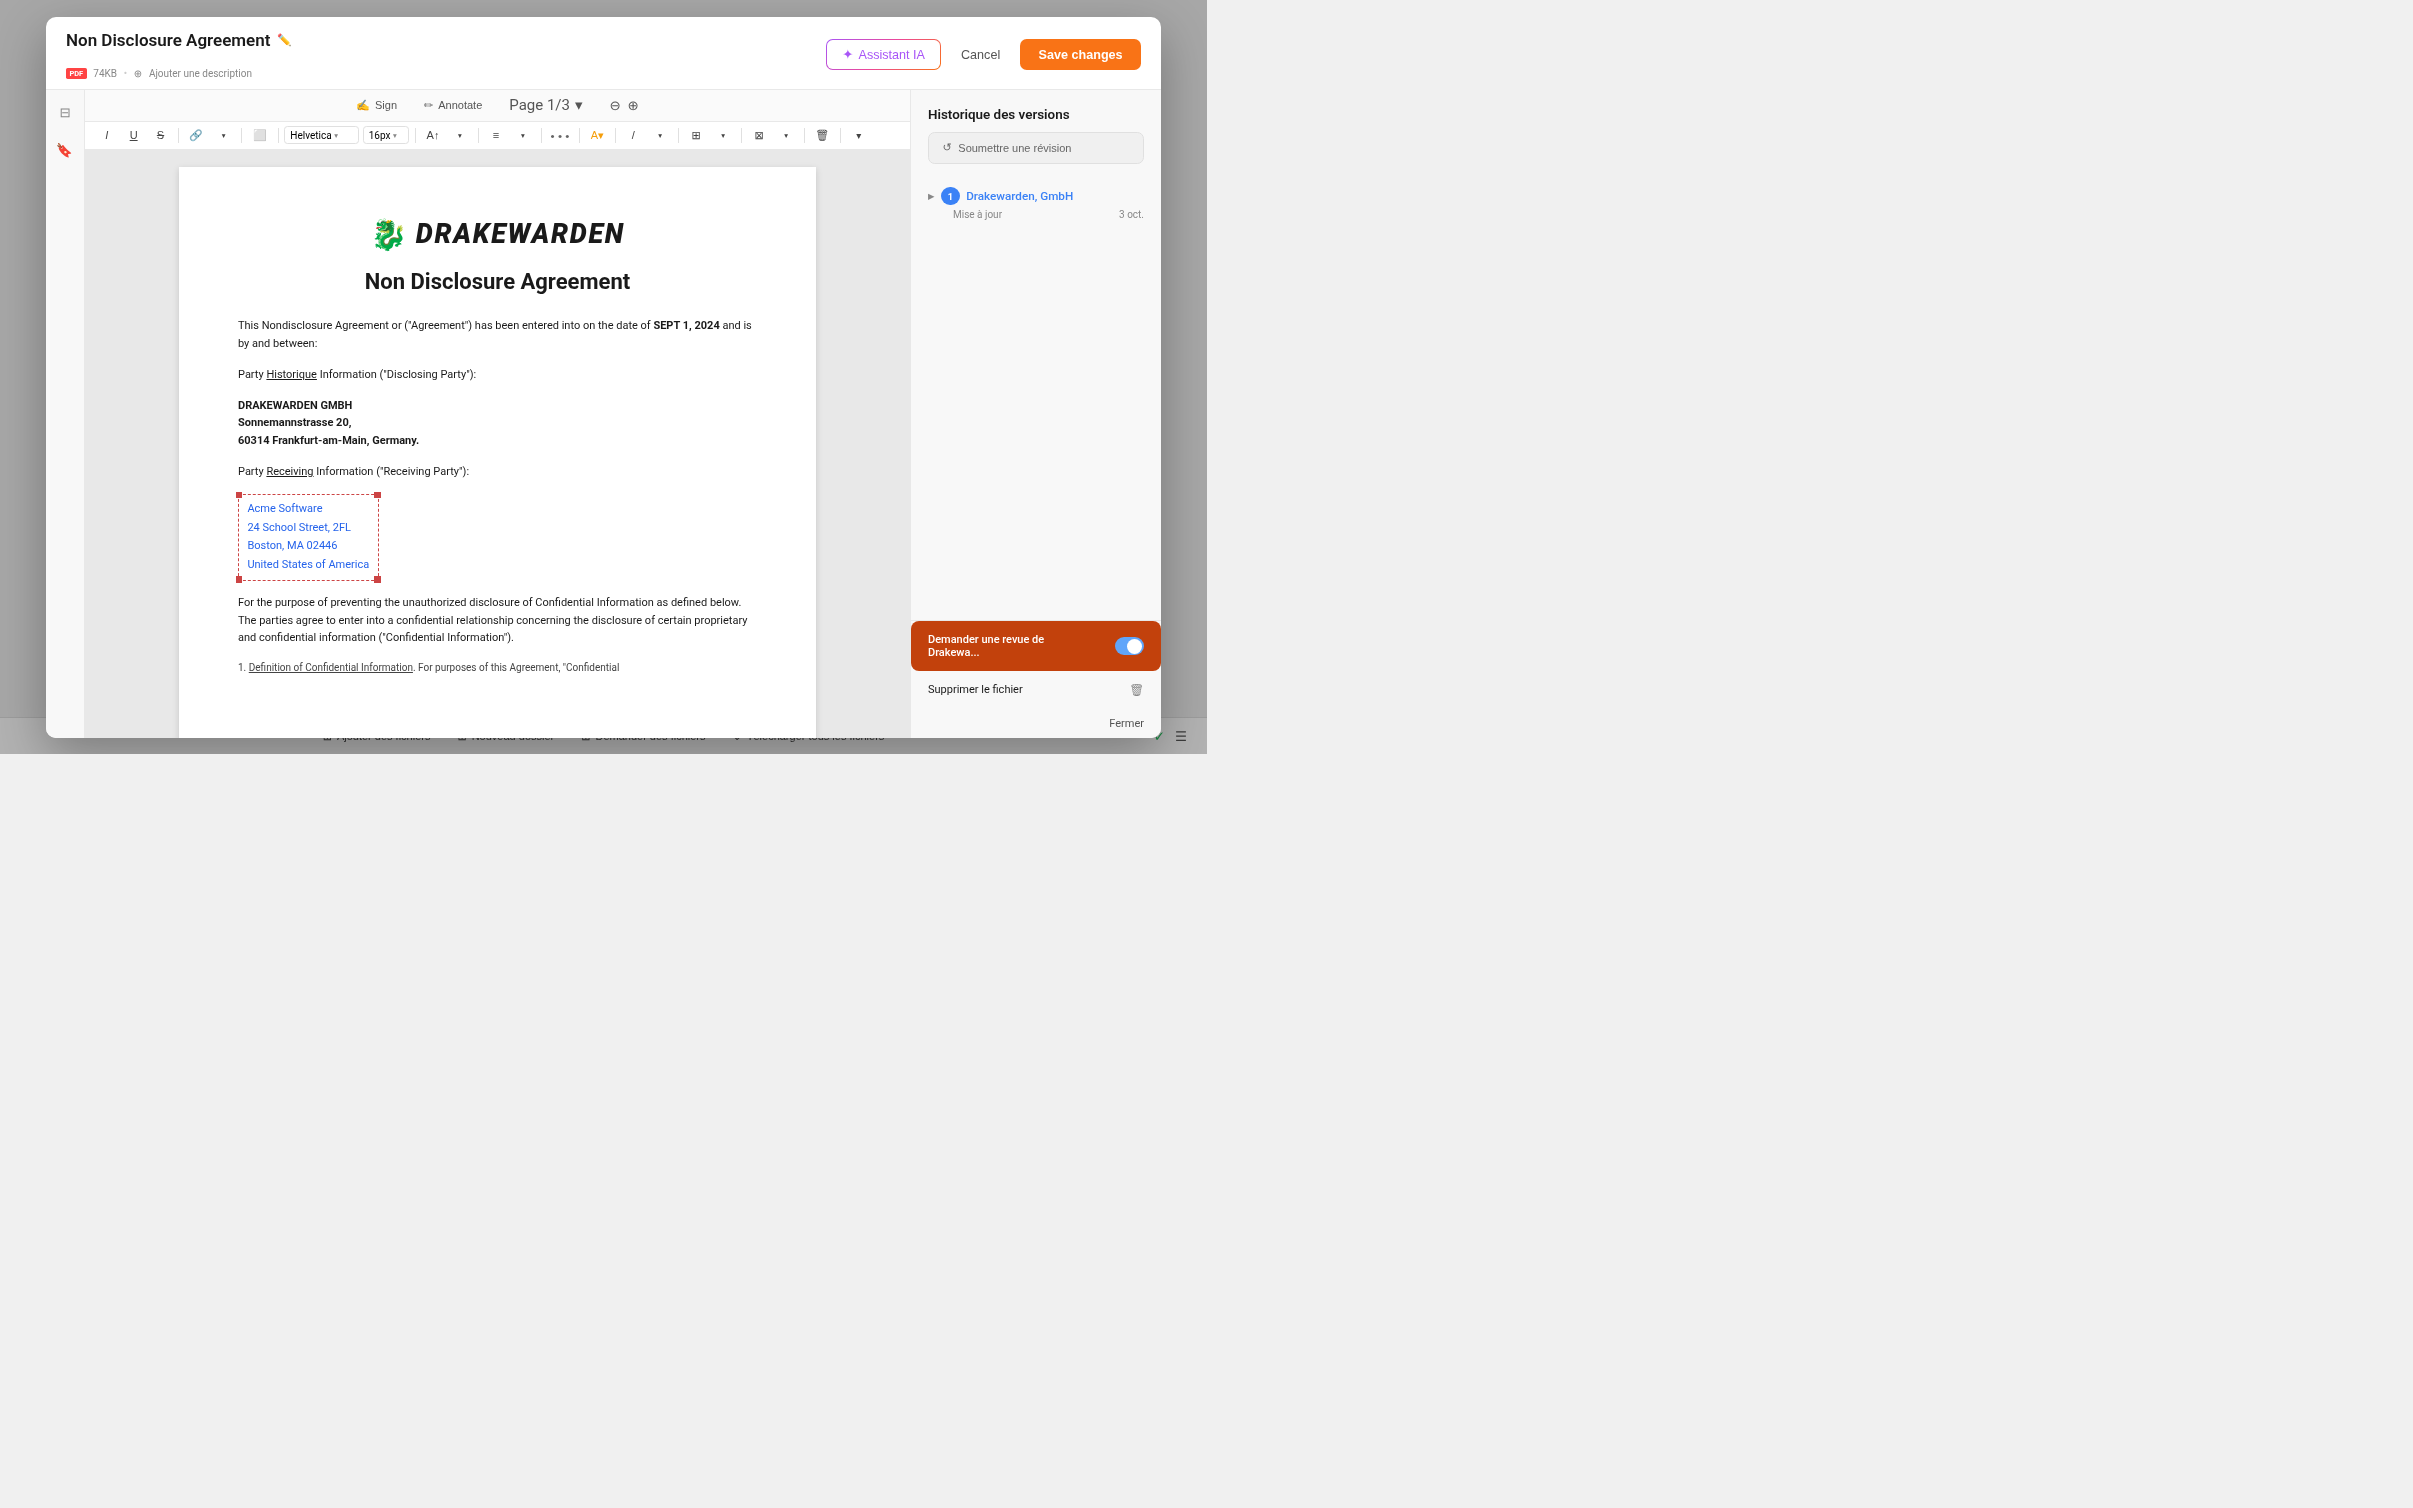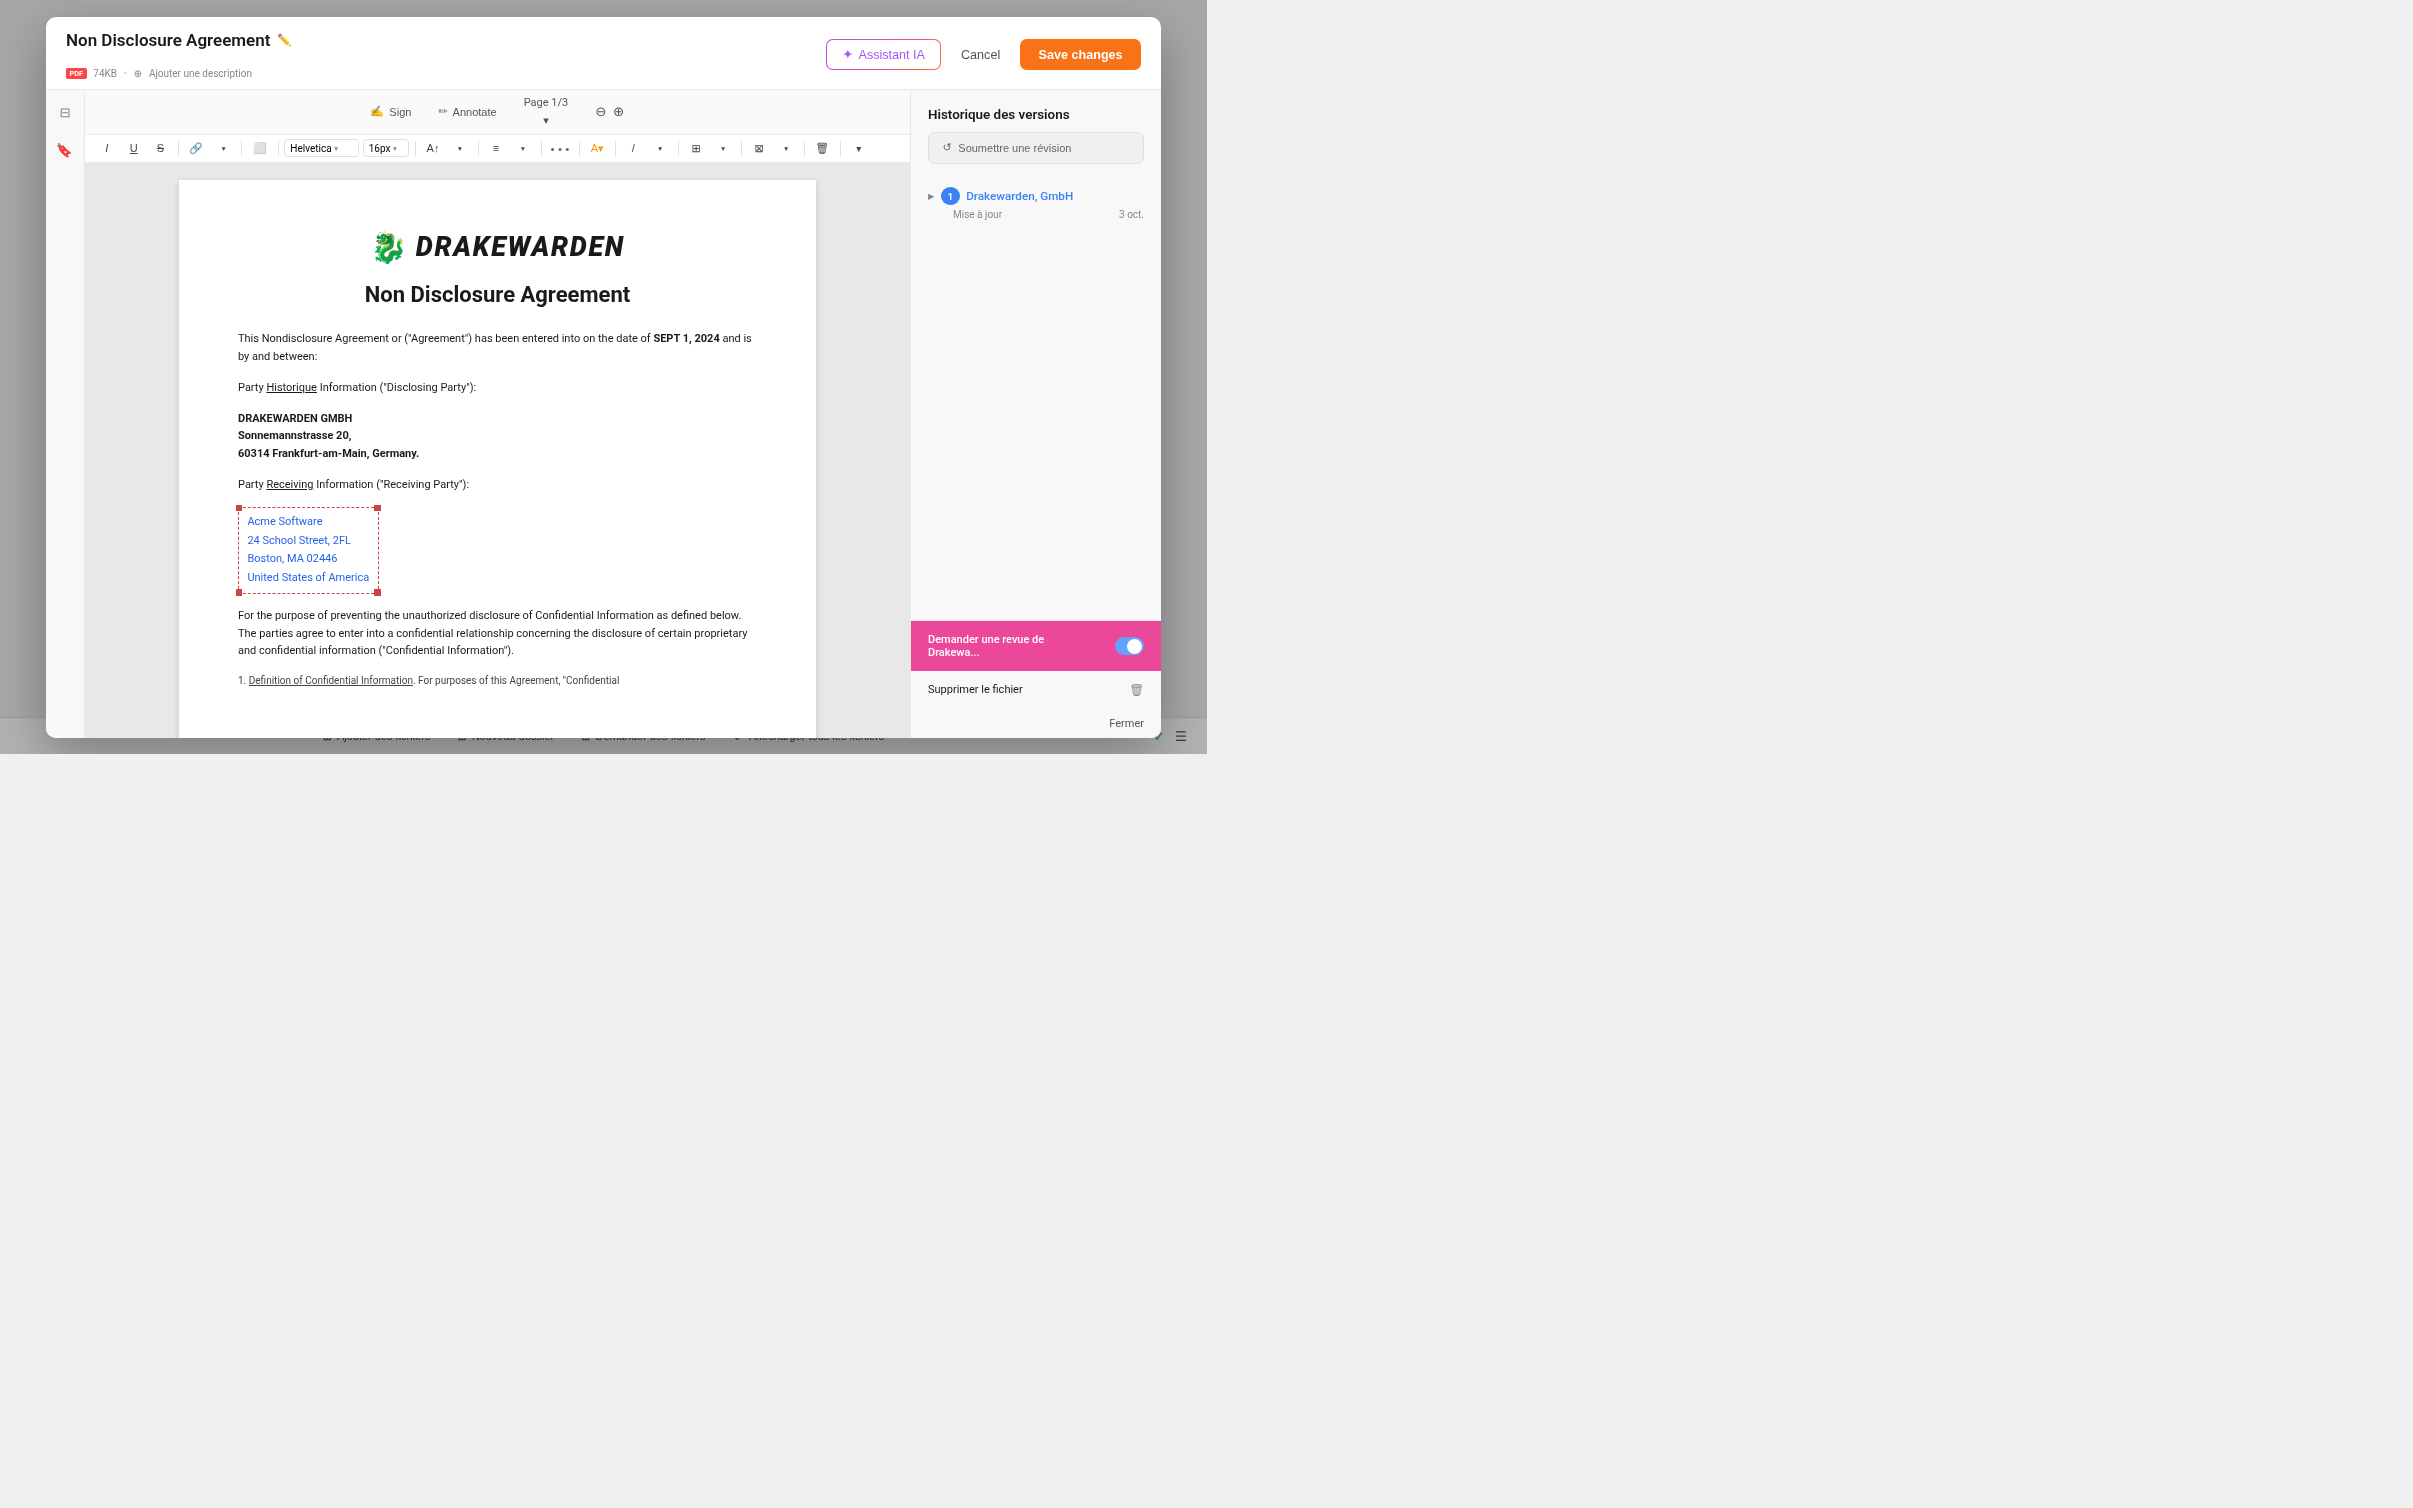--- a/index.html
+++ b/index.html
@@ -207,23 +207,22 @@
       border: none;
       font-size: 11px;
       color: #555;
       cursor: pointer;
     }
 
     .page-nav {
       display: flex;
       align-items: center;
       gap: 5px;
-      font-size: 11px;
+      font-size: 15px;
       color: #555;
-      flex-direction: column;
     }
 
     .zoom-btns {
       display: flex;
       align-items: center;
       gap: 6.7px;
     }
 
     .zoom-btn {
       background: none;
@@ -397,22 +396,22 @@
     .right-sidebar-bottom {
       margin-top: auto;
       border-top: 0.8px solid #e8e8e8;
     }
 
     .review-request-row {
       display: flex;
       align-items: center;
       justify-content: space-between;
       padding: 11.7px 17px;
-      background: #ec4899;
-      border-radius: 0;
+      background: #c2410c;
+      border-radius: 8px;
       gap: 44px;
     }
 
     .review-label {
       font-size: 11px;
       color: white;
       font-weight: 500;
     }
 
     .toggle {

